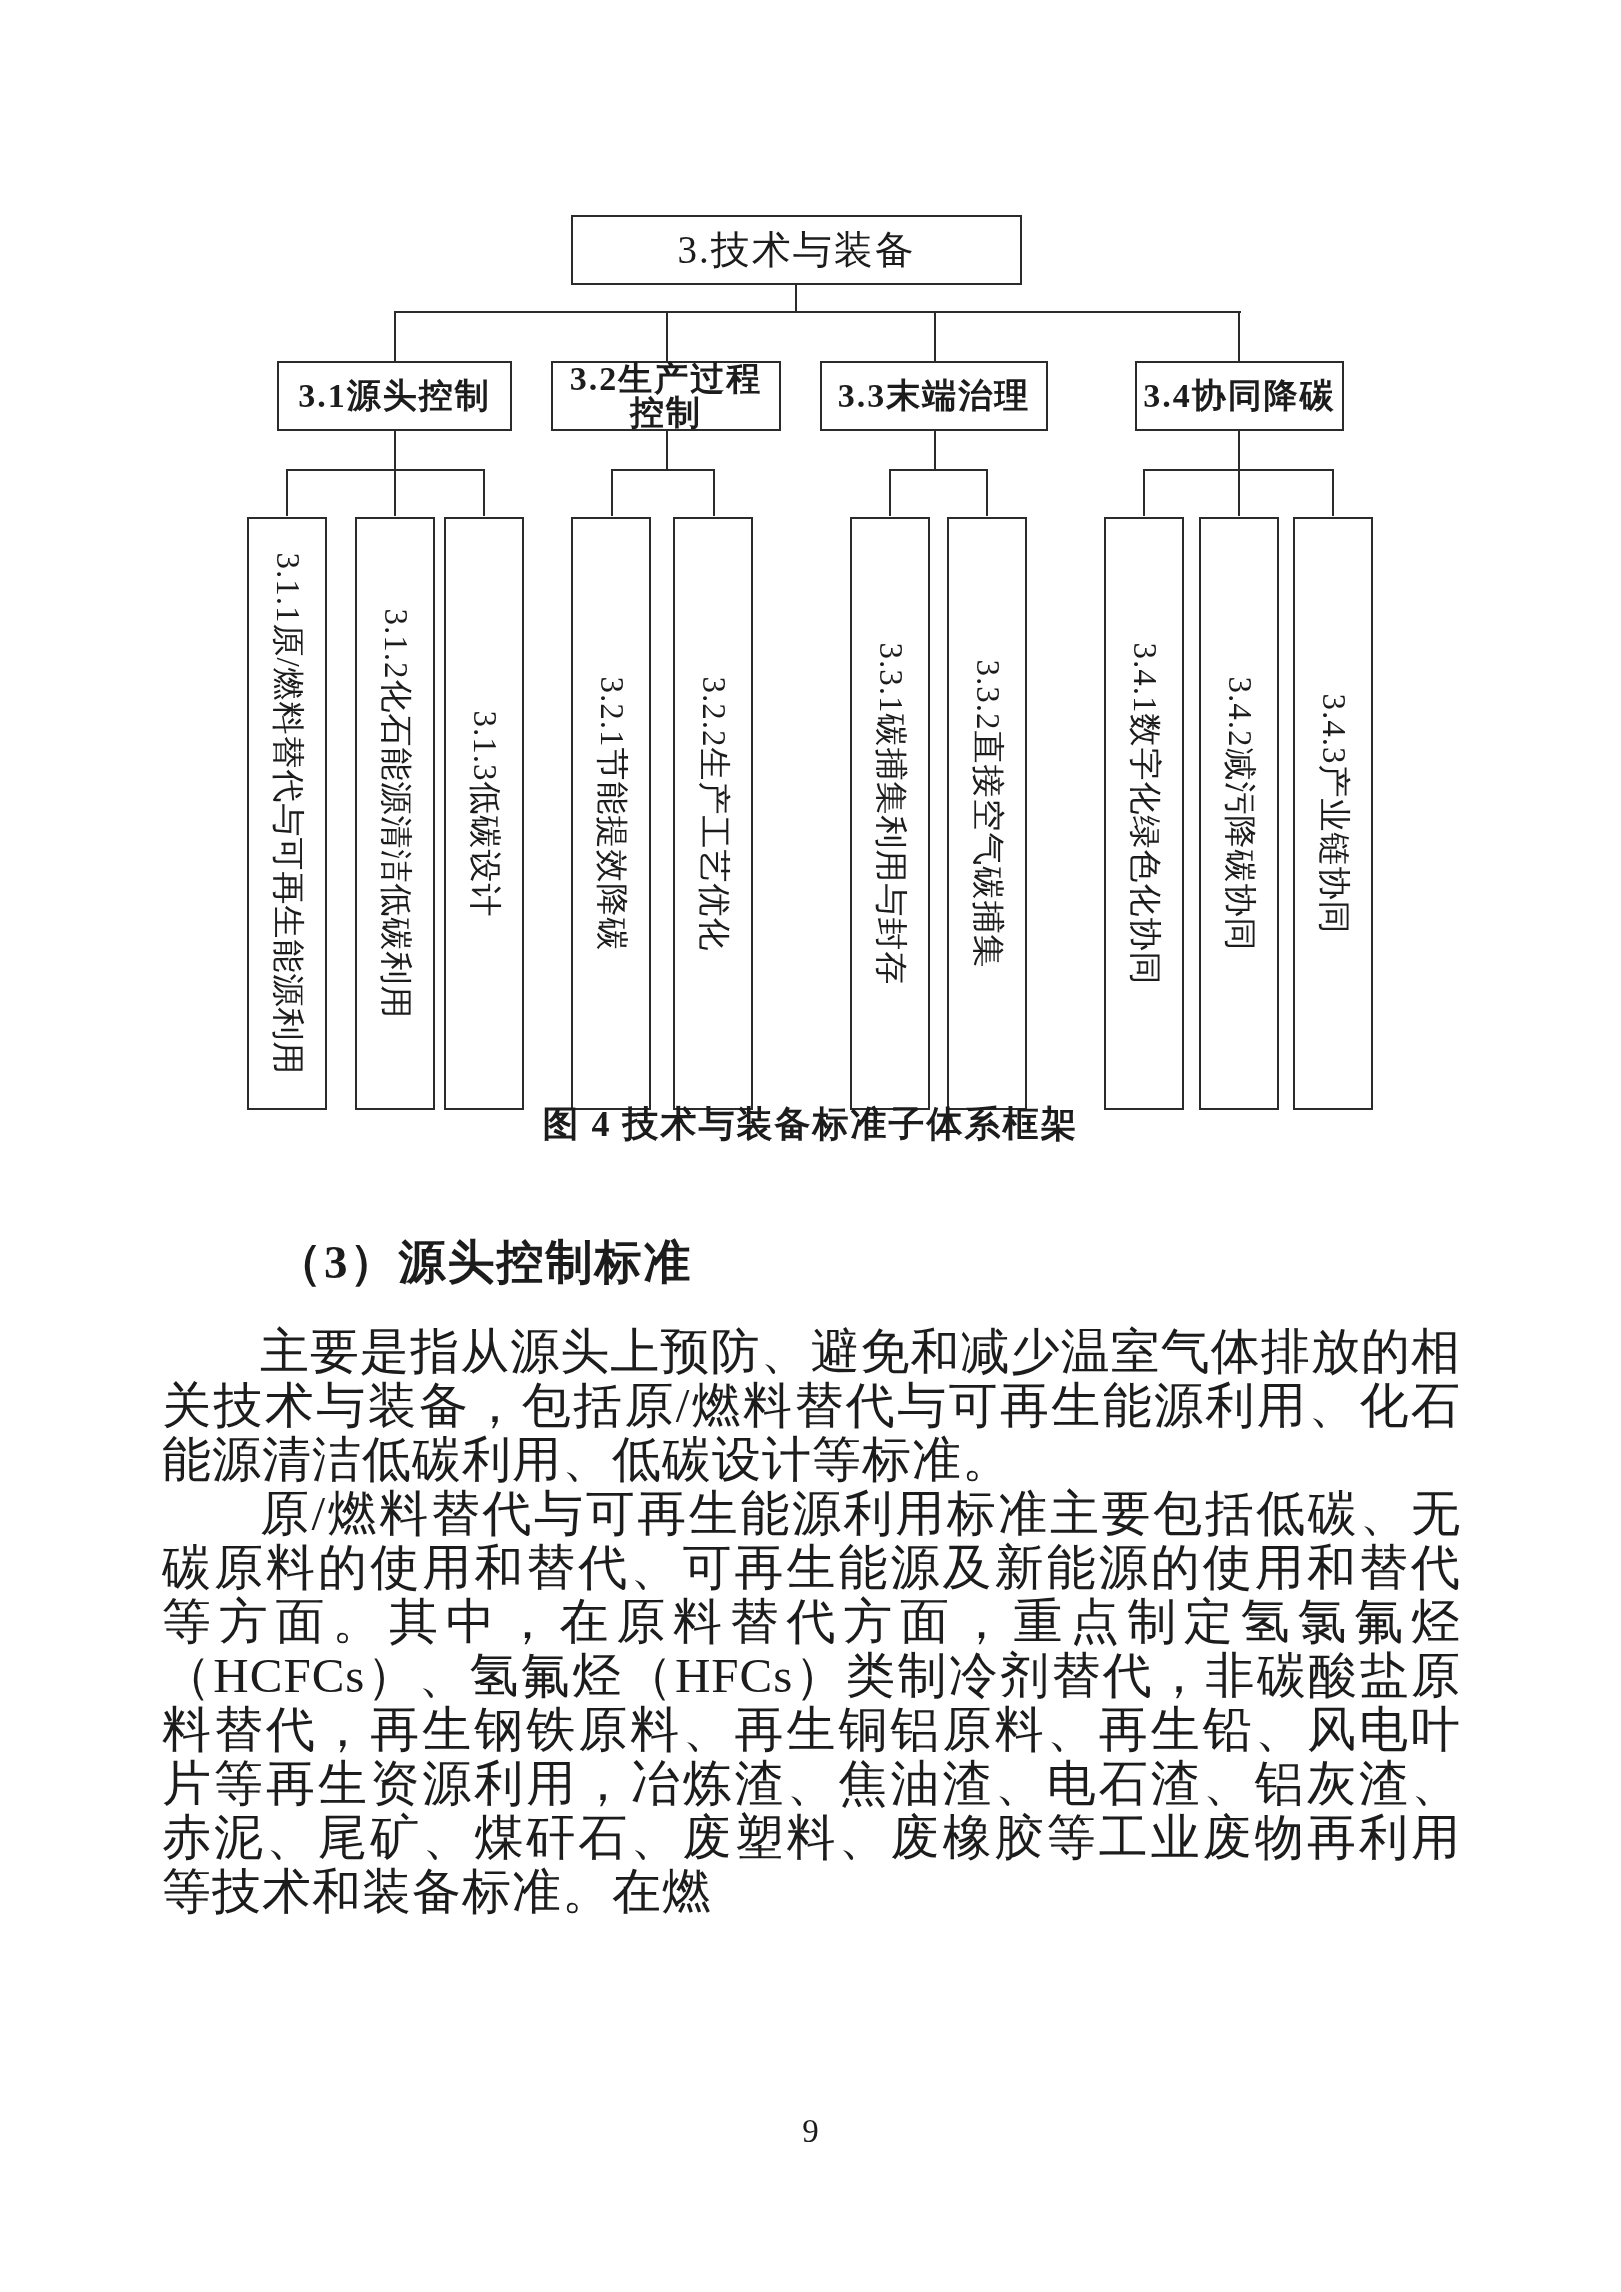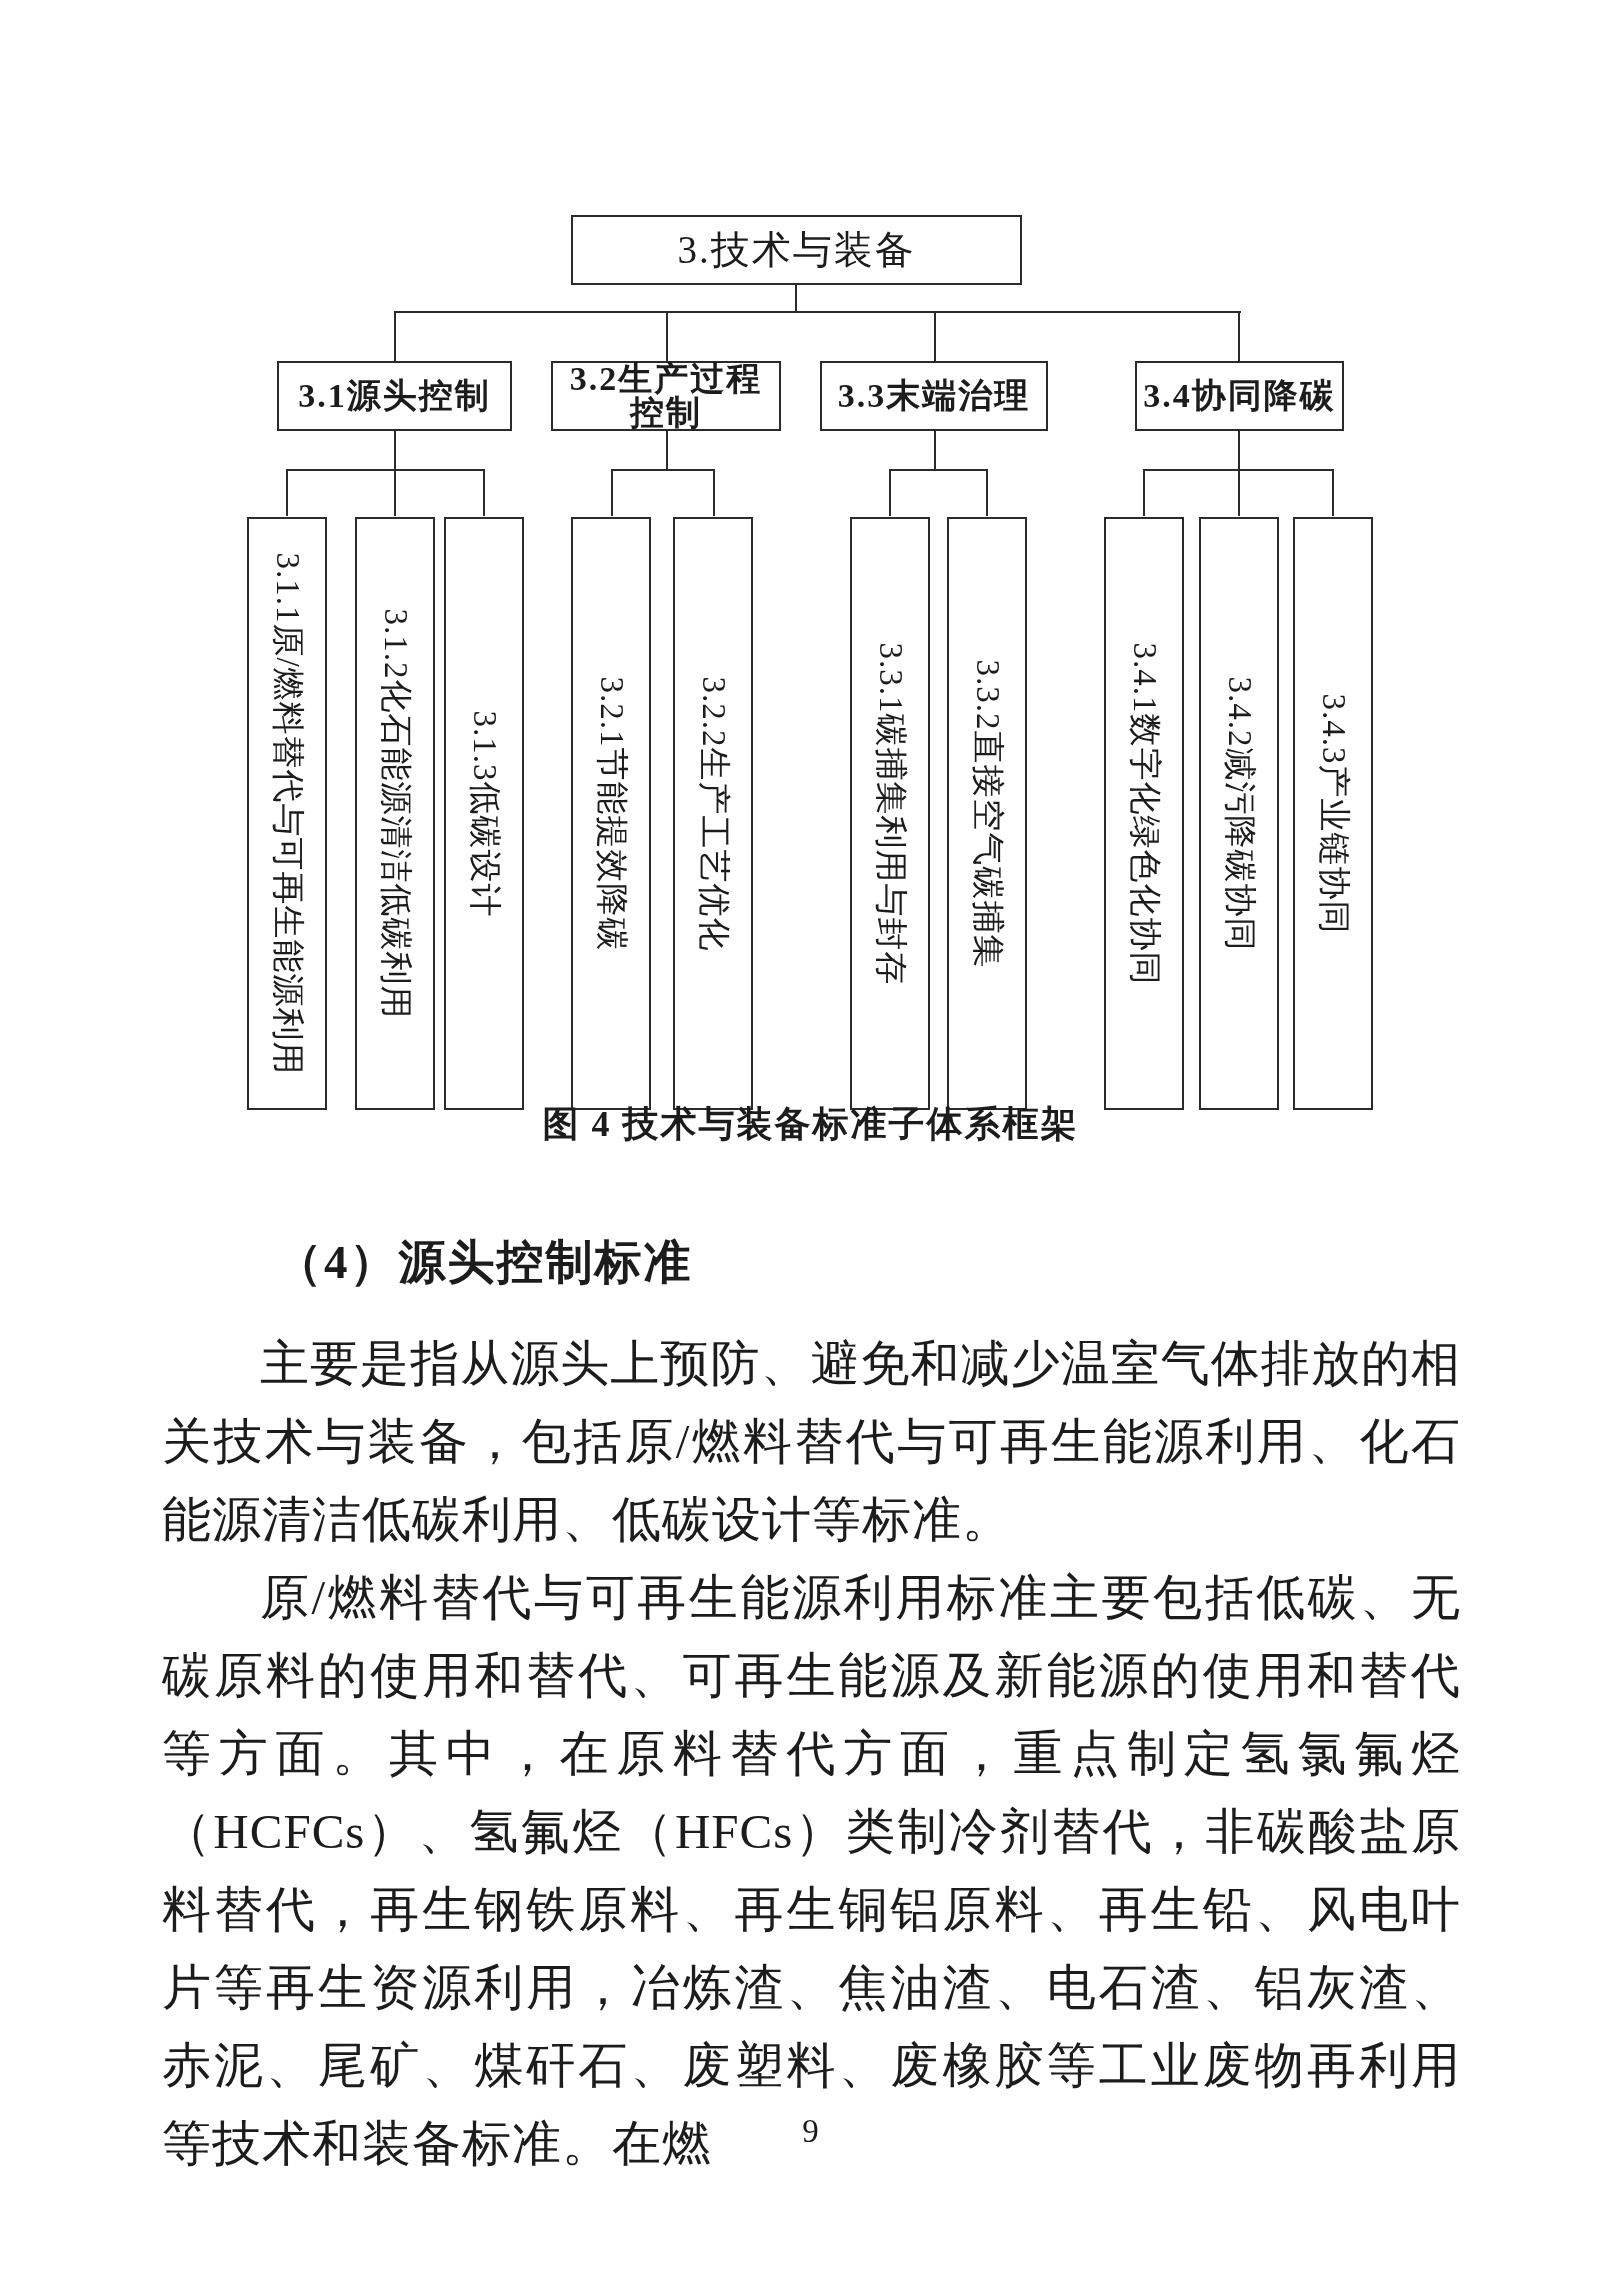--- a/index.html
+++ b/index.html
@@ -30,21 +30,21 @@
   .caption{
     position:absolute;left:0;top:1100px;width:1621px;text-align:center;
     font-size:36px;font-weight:700;letter-spacing:2px;
   }
   .heading{
     position:absolute;left:162px;top:1231px;width:1299px;
     font-size:47px;font-weight:700;letter-spacing:2px;text-indent:113px;
   }
   .bodytext{
     position:absolute;left:162px;top:1325px;width:1299px;
-    font-size:49px;line-height:78px;letter-spacing:1px;
+    font-size:49px;line-height:54px;letter-spacing:1px;
     text-align:justify;text-justify:inter-ideograph;
   }
   .bodytext p{margin:0;text-indent:2em;}
   .pagenum{
     position:absolute;left:0;top:2113px;width:1621px;text-align:center;font-size:33px;
   }
 </style>
 </head>
 <body>
 
@@ -124,21 +124,21 @@
     <div class="col" style="left:1199px;">
       <span class="vtext">3.4.2减污降碳协同</span>
     </div>
     <div class="col" style="left:1293px;">
       <span class="vtext">3.4.3产业链协同</span>
     </div>
 
     <div class="caption">图 4  技术与装备标准子体系框架</div>
   </div>
 
-  <div class="heading">（4）源头控制标准</div>
+  <div class="heading">（3）源头控制标准</div>
 
   <div class="bodytext">
     <p>主要是指从源头上预防、避免和减少温室气体排放的相关技术与装备，包括原/燃料替代与可再生能源利用、化石能源清洁低碳利用、低碳设计等标准。</p>
     <p>原/燃料替代与可再生能源利用标准主要包括低碳、无碳原料的使用和替代、可再生能源及新能源的使用和替代等方面。其中，在原料替代方面，重点制定氢氯氟烃（HCFCs）、氢氟烃（HFCs）类制冷剂替代，非碳酸盐原料替代，再生钢铁原料、再生铜铝原料、再生铅、风电叶片等再生资源利用，冶炼渣、焦油渣、电石渣、铝灰渣、赤泥、尾矿、煤矸石、废塑料、废橡胶等工业废物再利用等技术和装备标准。在燃</p>
   </div>
 
   <div class="pagenum">9</div>
 
 </div>
 

